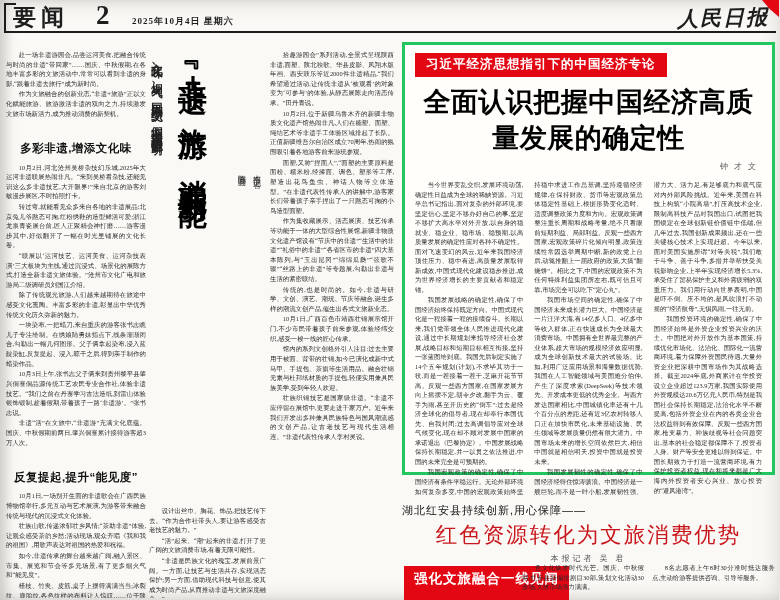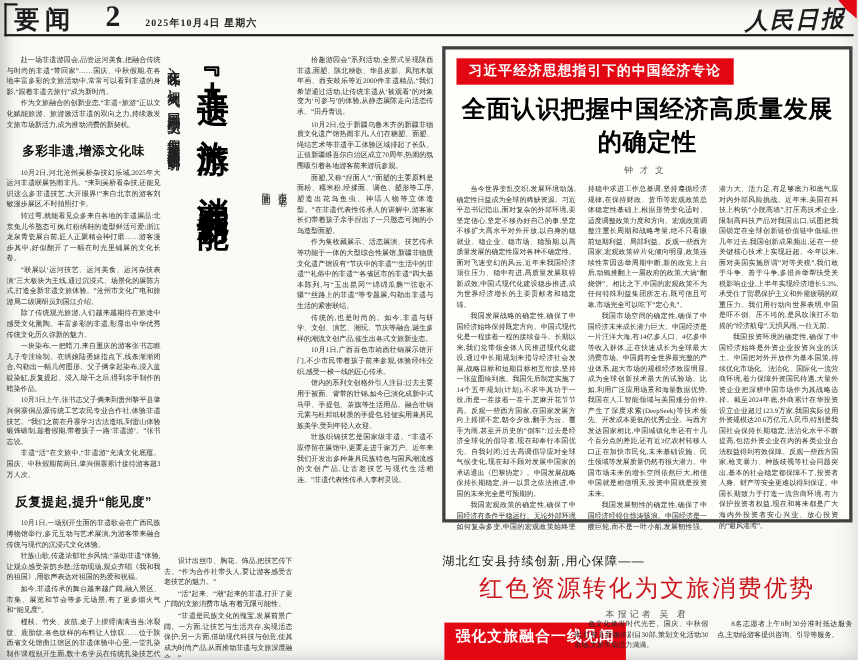--- a/index.html
+++ b/index.html
@@ -18,41 +18,41 @@
   .page-num  { position:absolute; left:96px; top:0px; font-size:27px; font-weight:900; }
   .mast-date { position:absolute; left:132px; top:15px; font-size:9px; font-weight:700; letter-spacing:1px; }
   .paper-name{ position:absolute; right:10px; top:4px; font-size:21px; font-weight:900; font-style:italic;
                letter-spacing:2px; transform:rotate(-1.5deg); }
   .corner-mark{ position:absolute; right:0; top:0; width:20px; height:17px; background:#e30613;
                clip-path:polygon(15% 0,100% 0,100% 100%,55% 55%); }
   
   .col { position:absolute; overflow:hidden; font-size:6.4px; line-height:1.5; text-align:justify; color:#2b2b2b; }
   .col p.para { text-indent:2em; margin-bottom:1px; }
   .sec-head { font-family:"Liberation Sans","DejaVu Sans",sans-serif; font-weight:900;
-              font-size:11.5px; text-align:center; color:#111; margin:12px 0 5px; letter-spacing:.5px; }
+              font-size:11.5px; text-align:center; color:#111; margin:22px 0 5px; letter-spacing:.5px; }
   
   .vblock { position:absolute; left:149px; top:50px; width:118px; height:452px; }
   .v-sub  { position:absolute; left:0; top:4px; height:446px; writing-mode:vertical-rl; text-orientation:upright;
             font-family:"Liberation Sans","DejaVu Sans",sans-serif; font-size:11.5px; font-weight:600;
             letter-spacing:2px; color:#222; }
   .v-title{ position:absolute; left:24px; top:2px; height:450px; writing-mode:vertical-rl; text-orientation:upright;
             font-family:"Liberation Sans","DejaVu Sans",sans-serif; font-size:29px; font-weight:900;
             letter-spacing:5px; color:#000; }
   .v-byline{ position:absolute; left:82px; top:118px; writing-mode:vertical-rl; text-orientation:upright;
             font-size:8px; color:#333; letter-spacing:2px; }
   .v-byline span { display:block; margin-left:4px; }
   
   .redbox { position:absolute; left:402px; top:42px; width:373px; height:433px;
-            border:3px solid #404040; background:#fffefb; padding:7px 10px 6px; }
+            border:3px solid #22c55e; background:#fffefb; padding:7px 10px 6px; }
   .redbox .kicker { display:inline-block; background:#e30613; color:#fff;
             font-family:"Liberation Sans","DejaVu Sans",sans-serif; font-weight:700; font-size:12.5px;
             letter-spacing:1px; padding:3px 11px 4px; margin:1px 0 7px; }
   .redbox .headline { font-family:"Liberation Sans","DejaVu Sans",sans-serif; font-weight:900;
-            font-size:22px; letter-spacing:.5px; text-align:center; color:#000; margin-bottom:5px; }
-  .redbox .author { text-align:center; font-size:8px; color:#555; letter-spacing:6px; margin-bottom:8px; }
+            font-size:27px; letter-spacing:.5px; text-align:center; color:#000; margin-bottom:5px; }
+  .redbox .author { text-align:right; font-size:8px; color:#555; letter-spacing:6px; margin-bottom:8px; }
   .redbox .body { column-count:3; column-gap:11px; height:330px; overflow:hidden;
             font-size:6.35px; line-height:1.5; text-align:justify; color:#2b2b2b; }
   .redbox .body p { text-indent:2em; margin-bottom:1px; }
   
   .bottom-art { position:absolute; left:402px; top:503px; width:373px; height:97px; overflow:hidden; }
   .bottom-art .b-kicker { font-family:"Liberation Sans","DejaVu Sans",sans-serif; font-weight:400;
             font-size:11px; color:#111; letter-spacing:1px; }
   .bottom-art .b-title { font-weight:400; font-size:21.5px; letter-spacing:2px; text-align:center;
             color:#c9161c; margin-top:2px; }
   .bottom-art .b-byline { text-align:center; font-size:8px; color:#555; letter-spacing:3px; margin-top:4px; }

